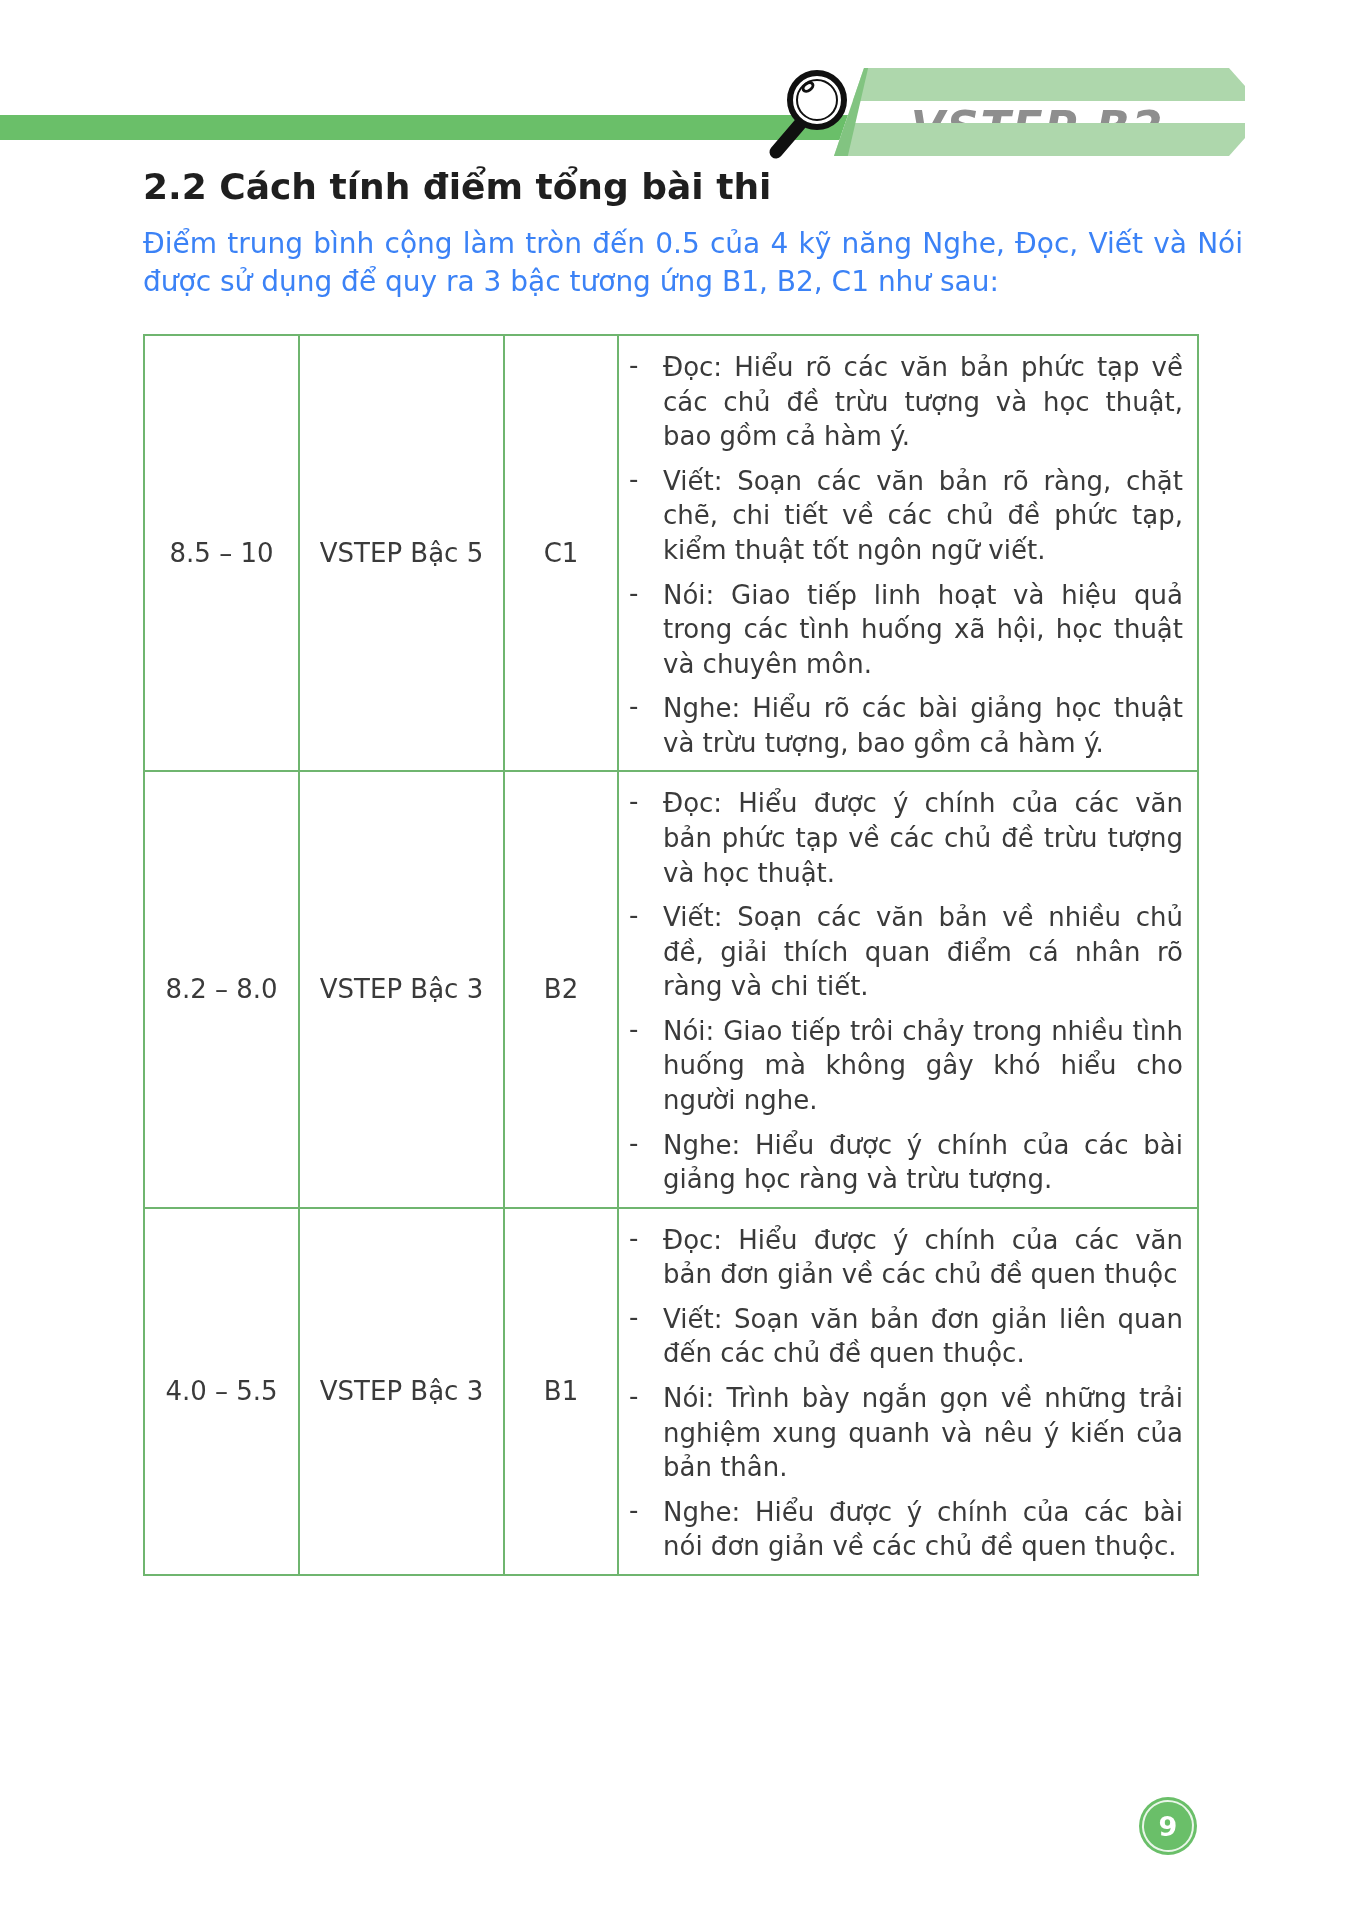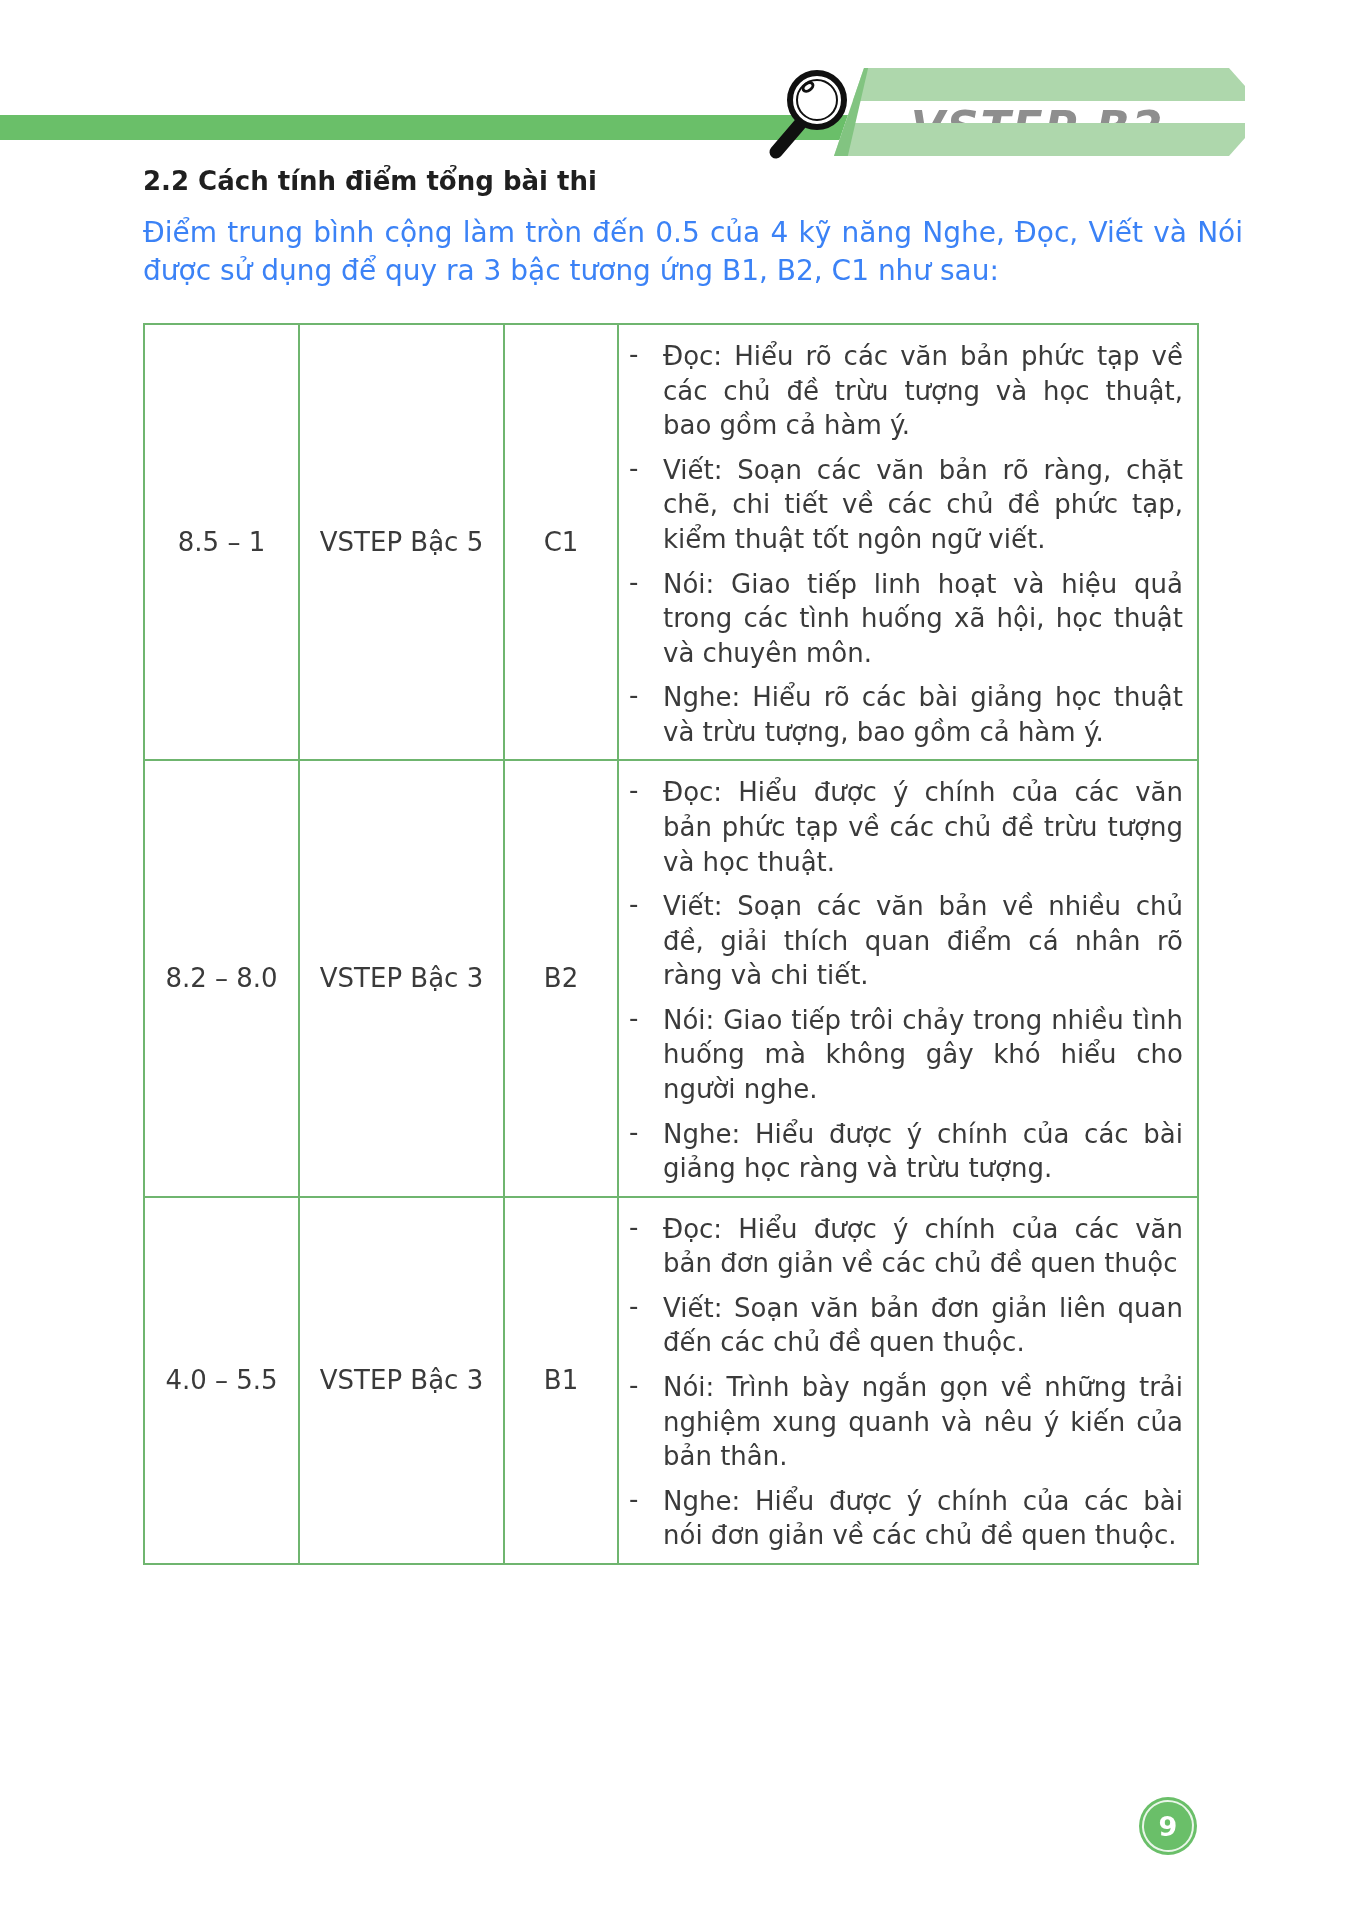--- a/index.html
+++ b/index.html
@@ -36,21 +36,21 @@
     font-size:44px; font-weight:bold; font-style:italic; color:#8e8e8e;
     letter-spacing:2px; padding-left:30px;
   }
   .magnifier {
     position:absolute; left:760px; top:62px; z-index:5;
   }
 
   
   .content { position:absolute; left:143px; top:166px; width:1100px; }
   .page-title {
-    font-size:26px; font-weight:bold; color:#1f1f1f; margin:0 0 18px 0;
+    font-size:36px; font-weight:bold; color:#1f1f1f; margin:0 0 18px 0;
   }
   .intro {
     font-size:28px; line-height:1.34; color:#3b82f6;
     text-align:justify; margin:0 0 34px 0;
   }
 
   
   table.score-table {
     border-collapse:collapse; table-layout:fixed; width:1054px;
     font-size:26px; color:#3a3a3a;
@@ -120,21 +120,21 @@
   <table class="score-table">
     <colgroup>
       <col style="width:155px">
         <col style="width:205px">
         <col style="width:114px">
         <col style="width:580px">
     </colgroup>
     <tbody>
 
     <tr>
-      <td class="center-cell">8.5 – 1</td>
+      <td class="center-cell">8.5 – 10</td>
       <td class="center-cell">VSTEP Bậc 5</td>
       <td class="center-cell">C1</td>
       <td class="desc-cell">
         <div class="bullet">
               <span class="dash">-</span>
               <span class="bullet-text">Đọc: Hiểu rõ các văn bản phức tạp về các chủ đề trừu tượng và học thuật, bao gồm cả hàm ý.</span>
             </div>
         <div class="bullet">
               <span class="dash">-</span>
               <span class="bullet-text">Viết: Soạn các văn bản rõ ràng, chặt chẽ, chi tiết về các chủ đề phức tạp, kiểm thuật tốt ngôn ngữ viết.</span>

